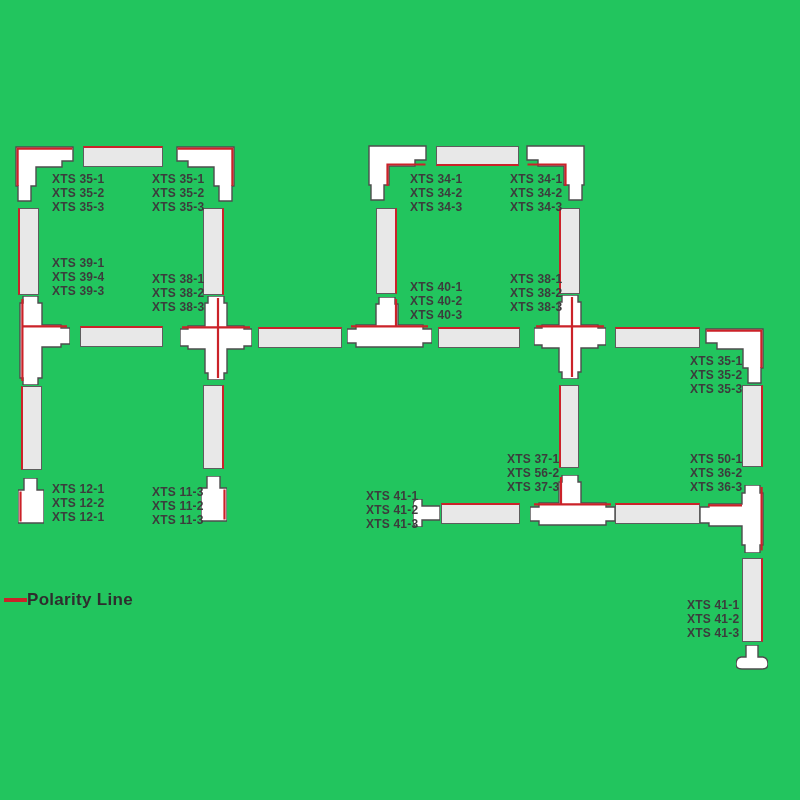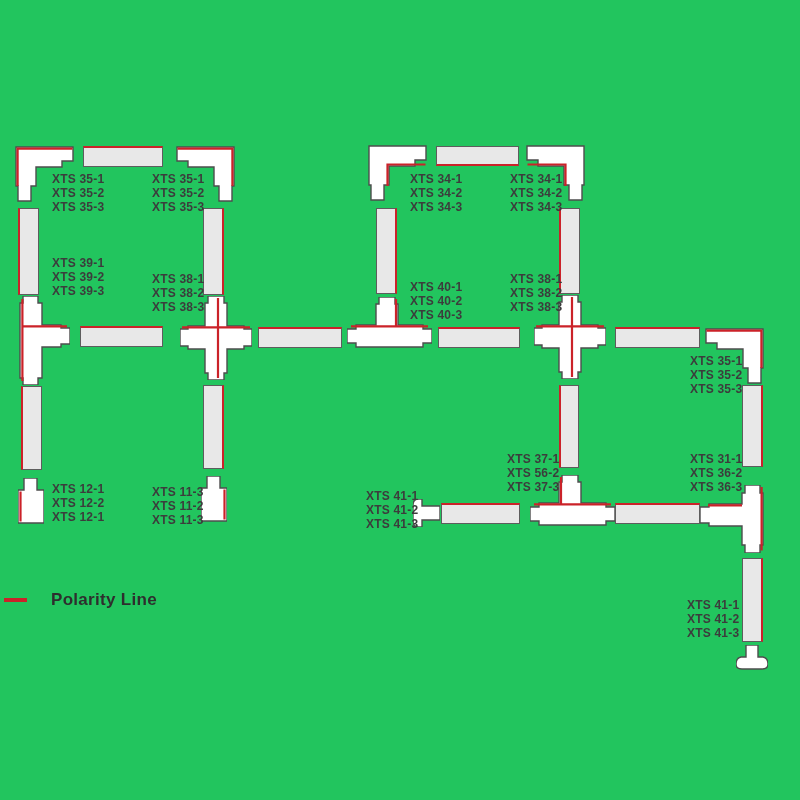--- a/index.html
+++ b/index.html
@@ -7,21 +7,21 @@
   .stage{position:relative;width:800px;height:800px;background:#22c55e;overflow:hidden;font-weight:bold;}
   .piece{position:absolute;}
   svg.piece path.body{fill:#ffffff;stroke:var(--outline,#4d4d4d);stroke-width:1.4;stroke-linejoin:miter;}
   svg.piece path.pol{fill:none;stroke:var(--polarity-red,#cb2229);stroke-width:2.2;}
   .track{position:absolute;background:var(--track-fill,#e8e8e8);border:1px solid #5d5d5d;box-sizing:border-box;}
   .track.red-top{border-top:2.5px solid var(--polarity-red,#cb2229);}
   .track.red-bottom{border-bottom:2.5px solid var(--polarity-red,#cb2229);}
   .track.red-left{border-left:2.5px solid var(--polarity-red,#cb2229);}
   .track.red-right{border-right:2.5px solid var(--polarity-red,#cb2229);}
   .lbl{position:absolute;font-size:12px;line-height:14px;color:var(--text,#3c3c3c);letter-spacing:.2px;white-space:nowrap;}
-  .legend{position:absolute;left:4px;top:589px;display:flex;align-items:center;gap:24px;}
+  .legend{position:absolute;left:4px;top:589px;display:flex;align-items:center;gap:0;}
   .legend .swatch{width:23px;height:4px;background:var(--polarity-red,#cb2229);}
   .legend .legend-text{font-size:17px;line-height:22px;color:#2e2e2e;letter-spacing:.3px;}
 </style>
 </head>
 <body>
 
 <div class="stage">
 
   <svg class="piece" style="left:15px;top:146px" width="59" height="56" viewBox="0 0 59 56">
     <path class="body" d="M1,1 H58 V15 H47 V21 H21 V40 H16 V55 H3 V40 H1 Z"></path>
@@ -109,21 +109,21 @@
       <div>XTS 35-2</div>
       <div>XTS 35-3</div>
     </div>
   <div class="lbl" style="left:152px;top:172px">
       <div>XTS 35-1</div>
       <div>XTS 35-2</div>
       <div>XTS 35-3</div>
     </div>
   <div class="lbl" style="left:52px;top:256px">
       <div>XTS 39-1</div>
-      <div>XTS 39-2</div>
+      <div>XTS 39-4</div>
       <div>XTS 39-3</div>
     </div>
   <div class="lbl" style="left:152px;top:272px">
       <div>XTS 38-1</div>
       <div>XTS 38-2</div>
       <div>XTS 38-3</div>
     </div>
   <div class="lbl" style="left:410px;top:172px">
       <div>XTS 34-1</div>
       <div>XTS 34-2</div>
@@ -148,21 +148,21 @@
       <div>XTS 35-1</div>
       <div>XTS 35-2</div>
       <div>XTS 35-3</div>
     </div>
   <div class="lbl" style="left:507px;top:452px">
       <div>XTS 37-1</div>
       <div>XTS 56-2</div>
       <div>XTS 37-3</div>
     </div>
   <div class="lbl" style="left:690px;top:452px">
-      <div>XTS 31-1</div>
+      <div>XTS 50-1</div>
       <div>XTS 36-2</div>
       <div>XTS 36-3</div>
     </div>
   <div class="lbl" style="left:52px;top:482px">
       <div>XTS 12-1</div>
       <div>XTS 12-2</div>
       <div>XTS 12-1</div>
     </div>
   <div class="lbl" style="left:152px;top:485px">
       <div>XTS 11-3</div>

